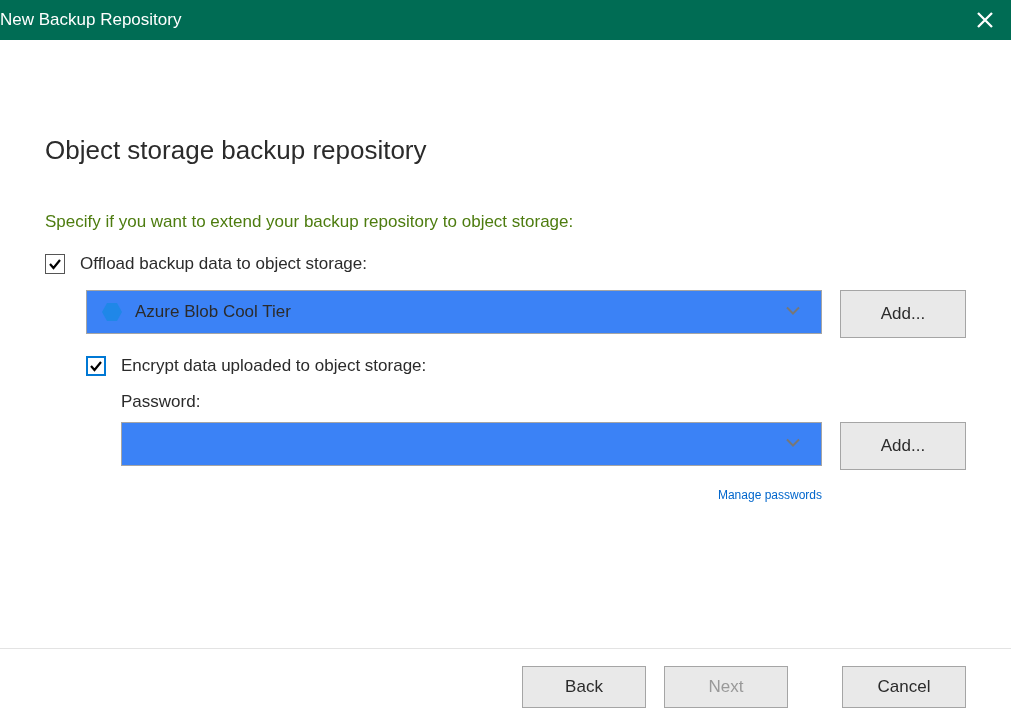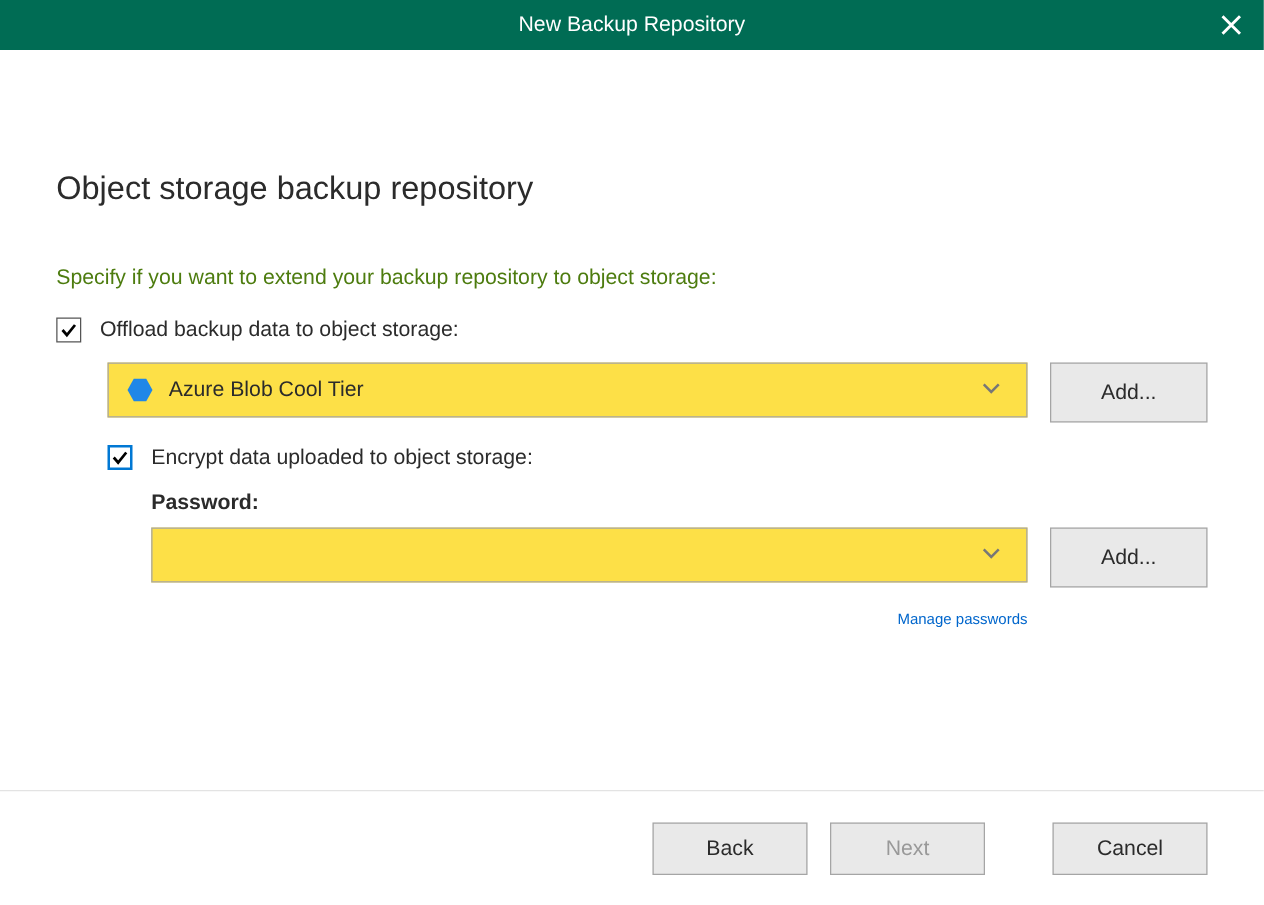--- a/index.html
+++ b/index.html
@@ -15,21 +15,20 @@
       height: 724px;
       overflow: hidden;
       position: relative;
     }
     .titlebar {
       background: #006c54;
       color: #fff;
       height: 40px;
       display: flex;
       align-items: center;
-      justify-content: center;
       position: relative;
       font-size: 17px;
     }
     .titlebar .close-btn {
       position: absolute;
       right: 14px;
       top: 50%;
       transform: translateY(-50%);
       cursor: pointer;
       width: 24px;
@@ -89,21 +88,21 @@
     }
     .field-row {
       display: flex;
       gap: 18px;
       margin-bottom: 18px;
     }
     .dropdown {
       flex: 1;
       height: 44px;
       border: 1px solid #a5a5a5;
-      background: #fde047;
+      background: #3b82f6;
       display: flex;
       align-items: center;
       padding: 0 14px;
       cursor: pointer;
       position: relative;
     }
     .dropdown .chevron {
       position: absolute;
       right: 18px;
       top: 50%;
@@ -139,39 +138,38 @@
     .indent-1 {
       margin-left: 41px;
     }
     .indent-2 {
       margin-left: 76px;
     }
     .password-label {
       font-size: 17px;
       color: #2b2b2b;
       margin-bottom: 10px;
-      font-weight: bold;
     }
     .link {
       color: #0066cc;
       text-decoration: none;
       font-size: 12px;
       cursor: pointer;
     }
     .manage-pw-row {
       display: flex;
       justify-content: flex-end;
       padding-right: 144px;
     }
     .footer {
       position: absolute;
       bottom: 0;
       left: 0;
       right: 0;
-      height: 92px;
+      height: 76px;
       border-top: 1px solid #e3e3e3;
       display: flex;
       align-items: center;
       justify-content: flex-end;
       gap: 18px;
       padding: 0 45px;
     }
     .footer .btn {
       min-width: 124px;
       height: 42px;

